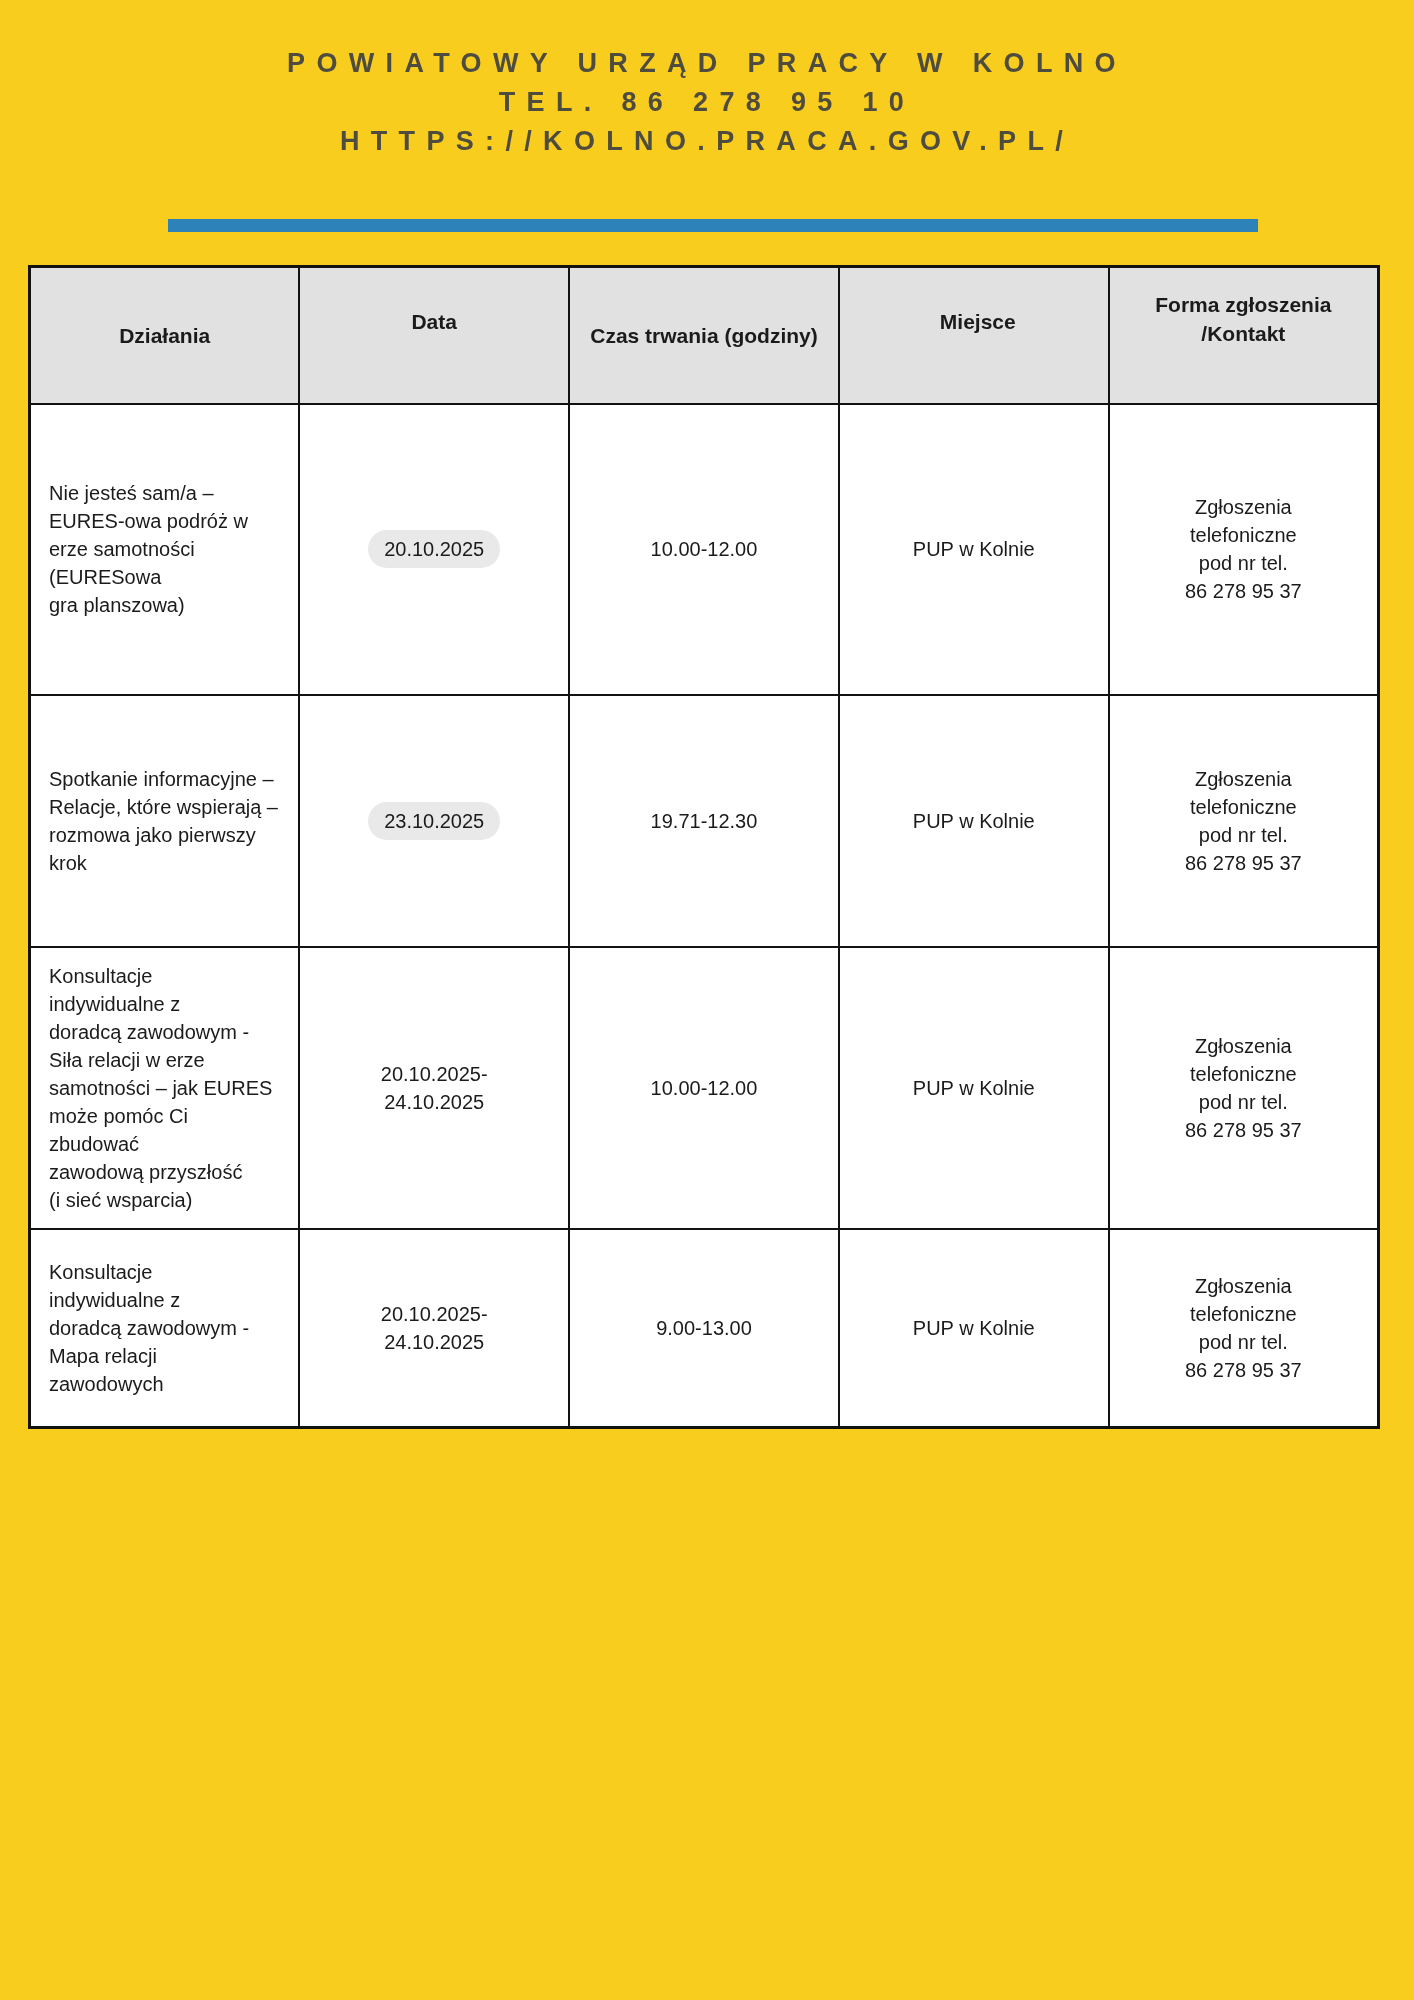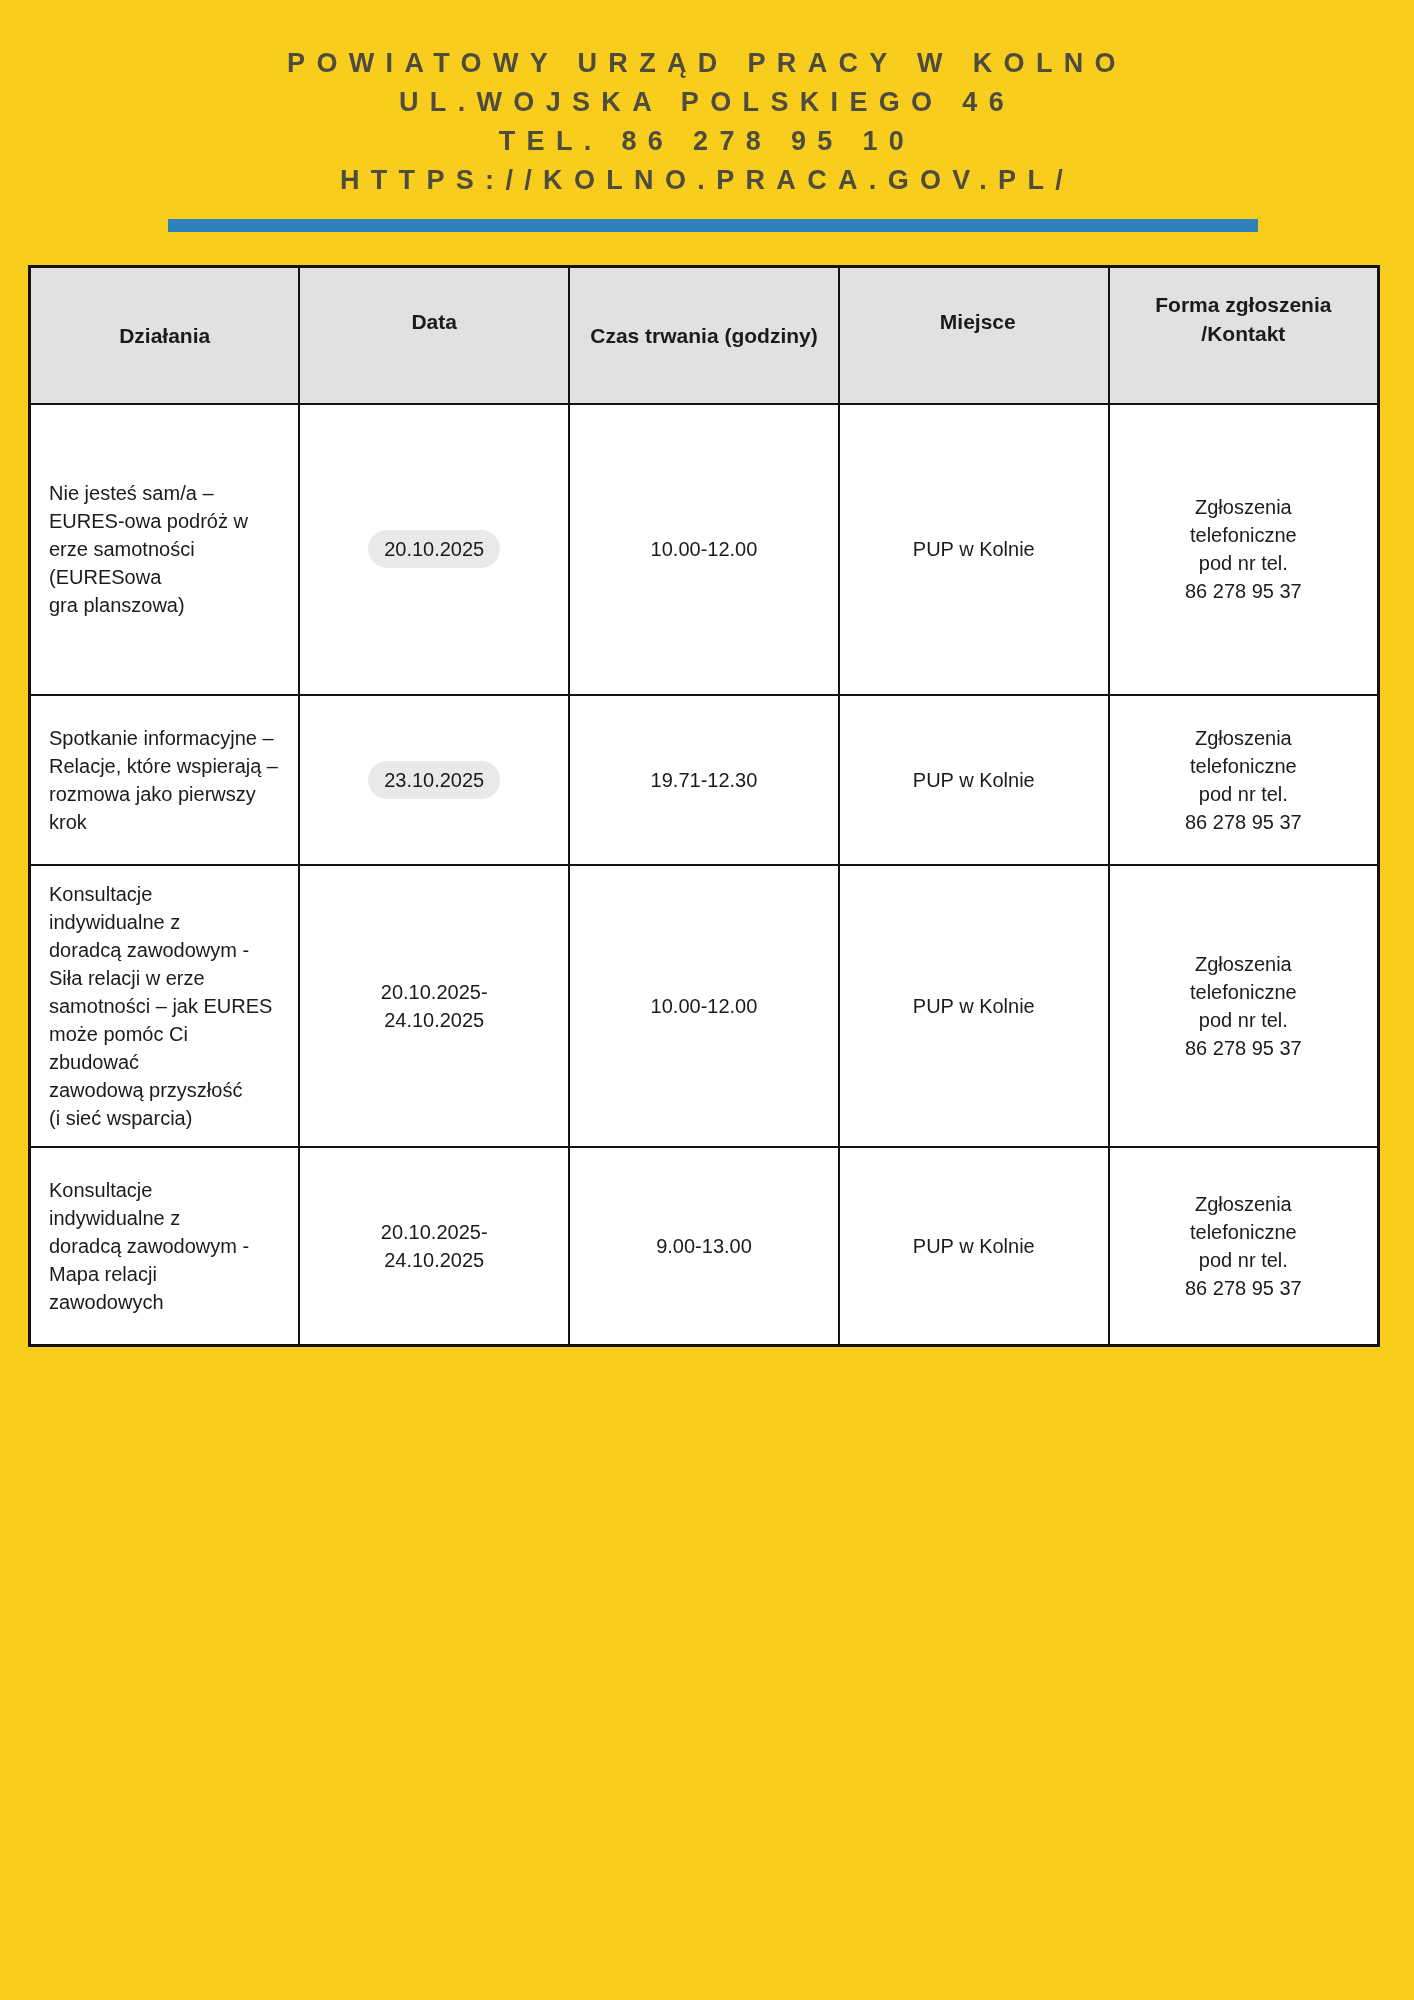--- a/index.html
+++ b/index.html
@@ -46,21 +46,21 @@
   }
   table.schedule th {
     background: #E1E1E1;
     font-weight: bold;
     text-align: center;
     font-size: 21px;
     line-height: 29px;
   }
   tr.head-row   { height: 137px; }
   tr.row-0      { height: 291px; }
-  tr.row-1      { height: 170px; }
+  tr.row-1      { height: 252px; }
   tr.row-2      { height: 282px; }
   tr.row-3      { height: 199px; }
 
   th span { display: inline-block; }
   .h-dzialania { transform: translateY(0px); }
   .h-data      { transform: translateY(-14px); }
   .h-czas      { transform: translateY(0px); }
   .h-miejsce   { transform: translateY(-14px); margin-left: 8px; }
   .h-forma     { transform: translateY(-16px); }
 
@@ -77,21 +77,20 @@
     border-radius: 999px;
     padding: 5px 16px;
     white-space: nowrap;
   }
 </style>
 </head>
 <body>
 
 <div class="org-header">
   <div>POWIATOWY URZĄD PRACY W KOLNO</div>
-  <div>UL.WOJSKA POLSKIEGO 46</div>
   <div>TEL. 86 278 95 10</div>
   <div>HTTPS://KOLNO.PRACA.GOV.PL/</div>
 </div>
 
 <div class="accent-bar"></div>
 
 <table class="schedule">
   <thead>
     <tr class="head-row">
       <th><span class="h-dzialania">Działania</span></th>

